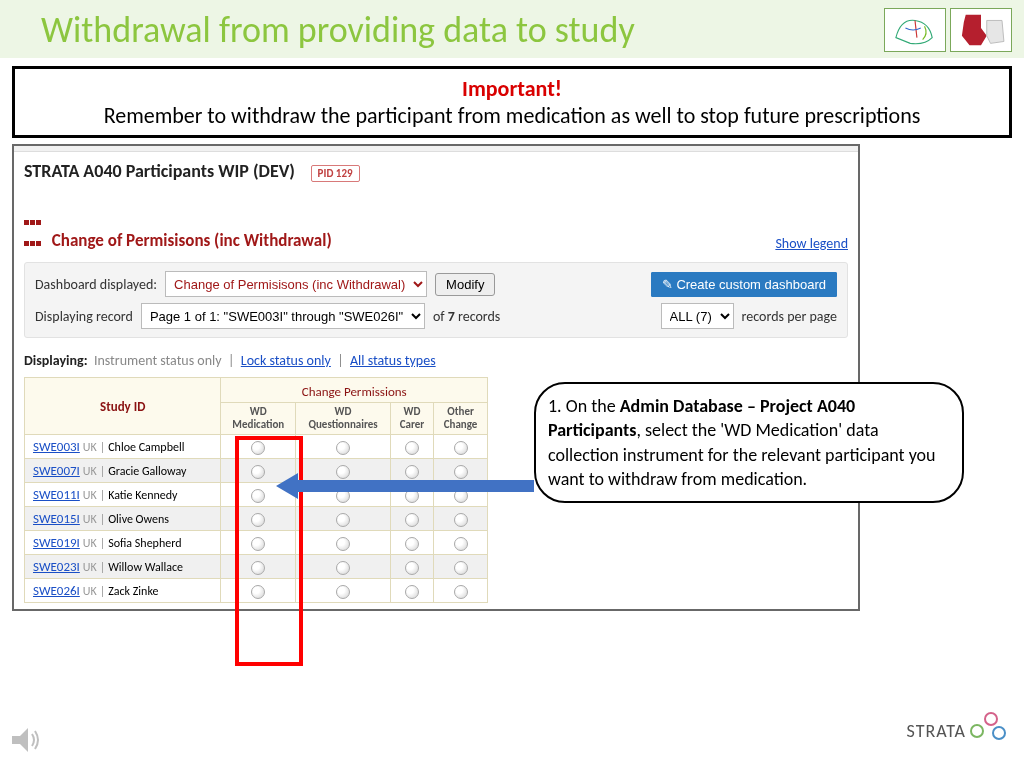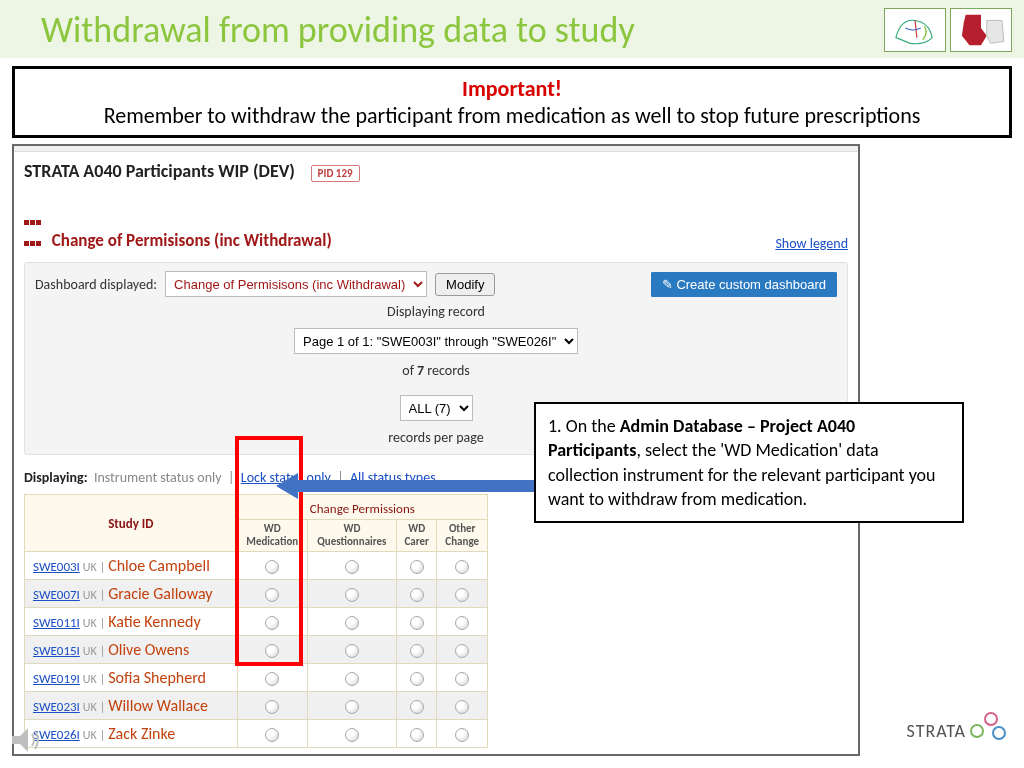--- a/index.html
+++ b/index.html
@@ -27,38 +27,38 @@
   .show-legend { color: #1a4fc6; text-decoration: underline; font-size: 14px; }
 
   .control-box { background: #f4f4f4; border: 1px solid #e2e2e2; border-radius: 3px; margin-top: 10px; padding: 8px 10px; display: flex; flex-wrap: wrap; align-items: center; gap: 6px 8px; font-size: 14px; color: #333; justify-content: space-between; }
   .control-box select { font-size: 13px; padding: 2px 4px; border: 1px solid #bbb; background: #fff; height: 26px; }
   .sel-perm { color: #a01818; }
   .modify-btn { border: 1px solid #999; background: #eee; padding: 3px 10px; border-radius: 3px; font-size: 13px; cursor: pointer; }
   .create-dash { background: #2a7ac1; color: #fff; border: 1px solid #2a7ac1; padding: 4px 10px; font-size: 13px; border-radius: 1px; cursor: pointer; }
   .create-dash::before { content: "✎ "; }
   .spacer { flex: 1; }
   .records-sel { border: 1px solid #bbb; background: #fff; padding: 2px 6px; font-size: 13px; height: 26px; }
-  .row2 { width: 100%; display: flex; align-items: center; gap: 8px; flex-direction: column; }
+  .row2 { width: 100%; display: flex; align-items: center; gap: 8px; }
 
   .displaying-row { margin-top: 14px; font-size: 14px; }
   .displaying-row b { font-weight: 700; color: #222; }
   .displaying-row .muted { color: #888; }
   .displaying-row a { color: #1a4fc6; text-decoration: underline; }
 
   .data-table { border-collapse: collapse; margin-top: 8px; background: #fdfcec; font-size: 13px; width: 464px; }
   .data-table th, .data-table td { border: 1px solid #e0daba; text-align: center; padding: 3px 6px; }
   .data-table thead .grp { color: #8a1212; font-weight: 400; background: #fdfaed; font-size: 13px; padding-top:6px;}
   .data-table thead .sub { color: #555; font-size: 11px; background: #fdfaed; line-height:1.15; }
   .study-id-head { color: #8a1212; font-weight: 700; background:#fdfaed; }
   .data-table tbody td:first-child { text-align: left; white-space: nowrap; padding: 4px 8px; }
   .data-table tbody tr:nth-child(even) td { background: #f0f0f0; }
   .data-table tbody tr:nth-child(odd) td { background: #fff; }
   .sid { color: #1a4fc6; text-decoration: underline; }
   .uk { color: #999; font-size: 12px; }
-  .pname { color: #c2410c; font-size: 16px; }
+  .pname { color: #000000; font-size: 12px; }
   .radio-dot { display: inline-block; width: 14px; height: 14px; border-radius: 50%; border: 1px solid #aaa; background: radial-gradient(circle at 35% 35%, #fff 30%, #ddd 80%); vertical-align: middle; }
 
   .red-highlight { position: absolute; border: 4px solid #ff0000; pointer-events: none; }
 
   .callout { position: absolute; border: 2px solid #000; background: #fff; padding: 10px 12px; font-size: 18px; line-height: 1.35; width: 430px; }
   .arrow { position: absolute; }
   .arrow-line { background: #4172c4; height: 12px; }
   .arrow-head { width: 0; height: 0; border-top: 13px solid transparent; border-bottom: 13px solid transparent; border-right: 22px solid #4172c4; position: absolute; left: -20px; top: -7px; }
 
   .speaker { position: absolute; left: 8px; bottom: 8px; }
@@ -205,21 +205,21 @@
   </div>
 
   <div class="red-highlight" style="left:221px; top:290px; width:68px; height:230px;"></div>
 </div>
 
 <div class="arrow" style="left:296px; top:480px; width:238px;">
   <div class="arrow-head"></div>
   <div class="arrow-line" style="width:238px;"></div>
 </div>
 
-<div class="callout" style="left:534px; top:402px;">
+<div class="callout" style="left:534px; top:382px;border-radius:31px;">
   <span>1.</span><span> On the </span><b>Admin Database – Project A040 Participants</b><span>, select the 'WD Medication' data collection instrument for the relevant participant you want to withdraw from medication.</span>
 </div>
 
 <div class="speaker">
   <svg width="36" height="32" viewBox="0 0 36 32">
       <path d="M4 12 L12 12 L20 4 L20 28 L12 20 L4 20 Z" fill="#bfbfbf"></path>
       <path d="M24 10 Q28 16 24 22" stroke="#bfbfbf" stroke-width="2" fill="none"></path>
       <path d="M27 7 Q33 16 27 25" stroke="#bfbfbf" stroke-width="2" fill="none"></path>
     </svg>
 </div>

